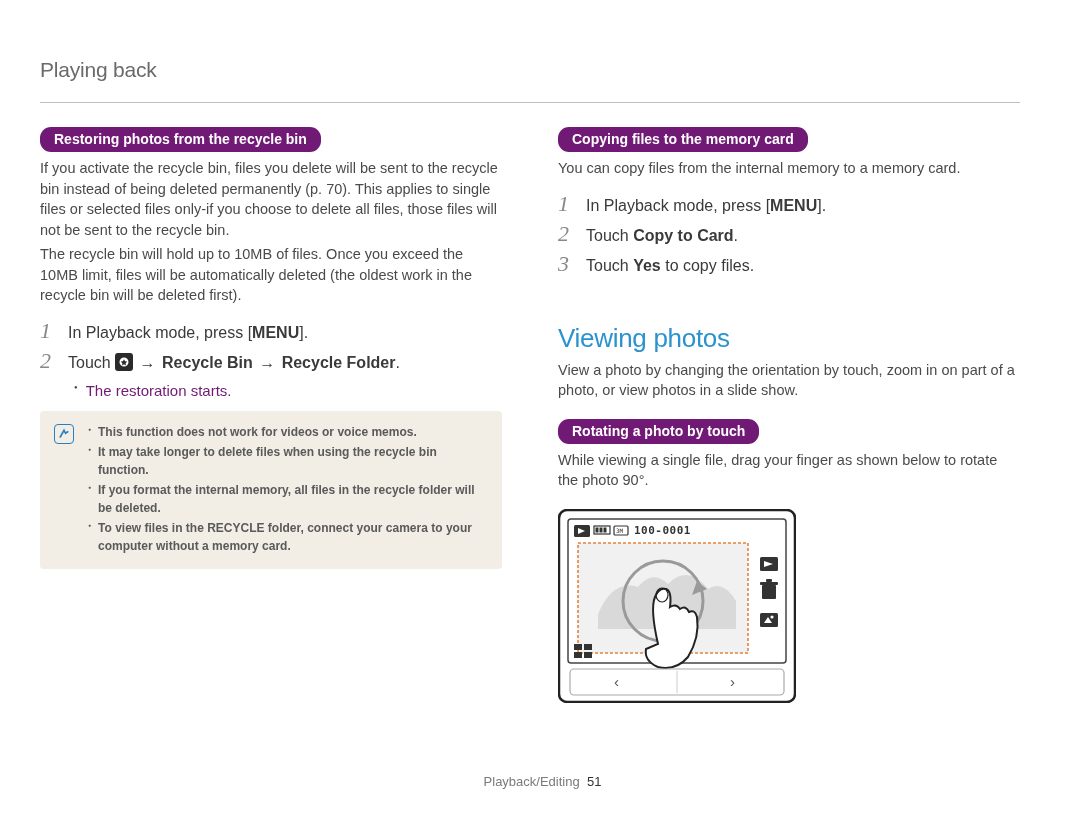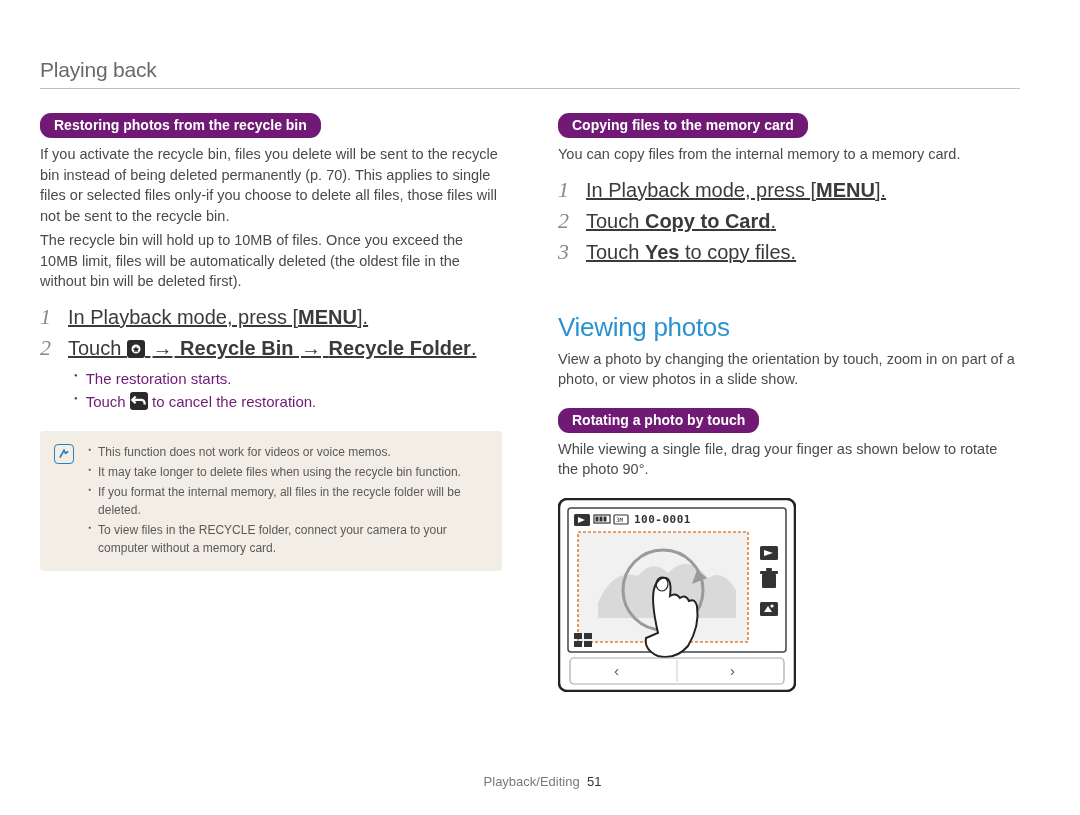--- a/index.html
+++ b/index.html
@@ -12,21 +12,21 @@
   }
   .page {
     padding: 58px 60px 40px 40px;
   }
   .header-title {
     font-size: 21px;
     font-weight: 300;
     color: #6a6a6a;
     letter-spacing: -0.2px;
     border-bottom: 1px solid #bfbfbf;
-    padding-bottom: 6px;
+    padding-bottom: 20px;
     margin-bottom: 24px;
   }
   .columns {
     display: flex;
     gap: 56px;
   }
   .col {
     flex: 1;
     min-width: 0;
   }
@@ -60,24 +60,23 @@
   .step-num {
     font-family: Georgia, "Times New Roman", serif;
     font-style: italic;
     font-size: 22px;
     color: #888;
     min-width: 18px;
     font-weight: 400;
     line-height: 1;
   }
   .step-text {
-    font-size: 20px;
+    font-size: 16px;
     color: #3a3a3a;
     font-weight: 300;
-    text-decoration: underline;
   }
   .step-text b, .body-text b { font-weight: 700; }
   .sub-bullets {
     margin-left: 34px;
     margin-top: 2px;
   }
   .sub-bullets .bullet {
     display: flex;
     gap: 8px;
     font-size: 15px;
@@ -98,28 +97,29 @@
     height: 18px;
     background: #2a2a2a;
     color: #fff;
     border-radius: 3px;
     align-items: center;
     justify-content: center;
     font-size: 12px;
   }
   .arrow { padding: 0 2px; color:#3a3a3a;}
   .note-box {
-    margin-top: 18px;
+    margin-top: 8px;
     background: #f2ede5;
     border-radius: 4px;
     padding: 12px 16px 12px 48px;
     position: relative;
     font-size: 12px;
     line-height: 1.5;
     color: #5a5a5a;
+    font-weight: bold;
   }
   .note-icon {
     position: absolute;
     left: 14px;
     top: 13px;
     width: 20px;
     height: 20px;
     border: 1.8px solid #2a7fbf;
     border-radius: 4px;
     display: flex;
@@ -165,21 +165,21 @@
 <body>
 
 <div class="page">
   <div class="header-title">Playing back</div>
 
   <div class="columns">
 
     <div class="col">
       <div class="pill">Restoring photos from the recycle bin</div>
       <p class="body-text">If you activate the recycle bin, files you delete will be sent to the recycle bin instead of being deleted permanently (p. 70). This applies to single files or selected files only-if you choose to delete all files, those files will not be sent to the recycle bin.</p>
-      <p class="body-text">The recycle bin will hold up to 10MB of files. Once you exceed the 10MB limit, files will be automatically deleted (the oldest file in the without bin will be deleted first).</p>
+      <p class="body-text">The recycle bin will hold up to 10MB of files. Once you exceed the 10MB limit, files will be automatically deleted (the oldest work in the recycle bin will be deleted first).</p>
 
       <div class="steps">
         <div class="step">
           <span class="step-num">1</span>
           <span class="step-text">
             <span>In Playback mode, press [</span><b>MENU</b><span>].</span>
           </span>
         </div>
         <div class="step">
           <span class="step-num">2</span>
@@ -194,31 +194,20 @@
             <b> Recycle Bin </b>
             <span class="arrow">→</span>
             <b> Recycle Folder</b><span>.</span>
           </span>
         </div>
       </div>
       <div class="sub-bullets">
         <div class="bullet">
             <span>The restoration starts.</span>
           </div>
-        <div class="bullet">
-          <span>
-            <span>Touch </span>
-            <span class="icon-inline">
-              <svg viewBox="0 0 16 16" fill="none" stroke="#fff" stroke-width="2">
-                  <path d="M5 4L2 7l3 3M2 7h8a3 3 0 013 3v1"></path>
-                </svg>
-            </span>
-            <span> to cancel the restoration.</span>
-          </span>
-        </div>
       </div>
 
       <div class="note-box">
         <div class="note-icon">
           <svg viewBox="0 0 16 16" fill="none" stroke="#2a7fbf" stroke-width="2.2" stroke-linecap="round">
               <path d="M3 12l5-9 2 4 3-2"></path>
             </svg>
         </div>
         <div class="nbul">
             <span>This function does not work for videos or voice memos.</span>

